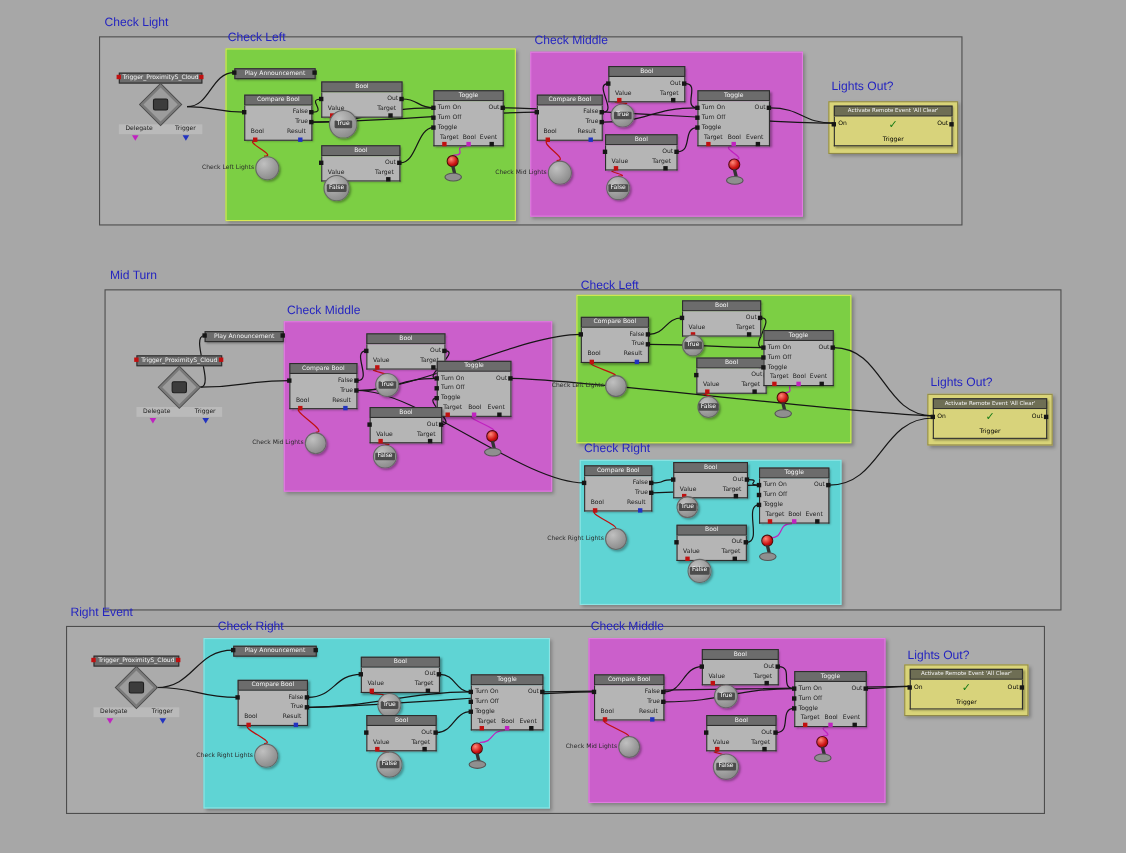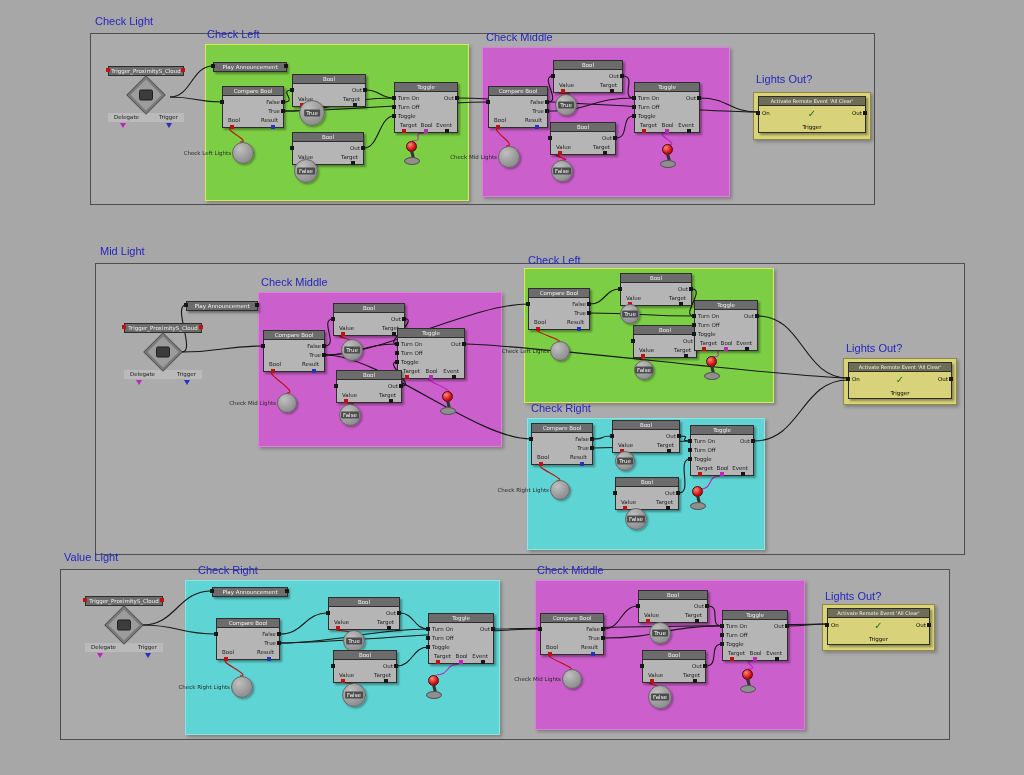--- a/index.html
+++ b/index.html
@@ -122,31 +122,31 @@
     </svg>
 <div class="section-frame" style="left: 90px; top: 33px; width: 785px; height: 172px;"></div>
     <div class="sec-label" style="left: 95px; top: 15px; color: rgb(37, 37, 192);">Check Light</div>
     <div class="group" style="left: 205px; top: 44px; width: 264px; height: 157px; background: rgb(124, 207, 68); border-color: rgb(217, 234, 84);"></div>
     <div class="grp-label" style="left: 207px; top: 28px; color: rgb(37, 37, 192);">Check Left</div>
     <div class="group" style="left: 482px; top: 47px; width: 248px; height: 150px; background: rgb(203, 95, 203); border-color: rgb(224, 124, 224);"></div>
     <div class="grp-label" style="left: 486px; top: 31px; color: rgb(37, 37, 192);">Check Middle</div>
     <div class="group" style="left: 753px; top: 92px; width: 118px; height: 48px; background: rgb(217, 212, 120); border-color: rgb(143, 136, 74);"></div>
     <div class="grp-label" style="left: 756px; top: 73px; color: rgb(37, 37, 192);">Lights Out?</div>
     <div class="section-frame" style="left: 95px; top: 263px; width: 870px; height: 292px;"></div>
-    <div class="sec-label" style="left: 100px; top: 245px; color: rgb(37, 37, 192);">Mid Light</div>
+    <div class="sec-label" style="left: 100px; top: 245px; color: rgb(37, 37, 192);">Mid Turn</div>
     <div class="group" style="left: 258px; top: 292px; width: 244px; height: 155px; background: rgb(203, 95, 203); border-color: rgb(224, 124, 224);"></div>
     <div class="grp-label" style="left: 261px; top: 276px; color: rgb(37, 37, 192);">Check Middle</div>
     <div class="group" style="left: 524px; top: 268px; width: 250px; height: 135px; background: rgb(124, 207, 68); border-color: rgb(217, 234, 84);"></div>
     <div class="grp-label" style="left: 528px; top: 254px; color: rgb(37, 37, 192);">Check Left</div>
     <div class="group" style="left: 527px; top: 418px; width: 238px; height: 132px; background: rgb(95, 212, 212); border-color: rgb(140, 228, 228);"></div>
     <div class="grp-label" style="left: 531px; top: 402px; color: rgb(37, 37, 192);">Check Right</div>
     <div class="group" style="left: 843px; top: 358px; width: 114px; height: 47px; background: rgb(217, 212, 120); border-color: rgb(143, 136, 74);"></div>
     <div class="grp-label" style="left: 846px; top: 342px; color: rgb(37, 37, 192);">Lights Out?</div>
     <div class="section-frame" style="left: 60px; top: 569px; width: 890px; height: 171px;"></div>
-    <div class="sec-label" style="left: 64px; top: 551px; color: rgb(37, 37, 192);">Value Light</div>
+    <div class="sec-label" style="left: 64px; top: 551px; color: rgb(37, 37, 192);">Right Event</div>
     <div class="group" style="left: 185px; top: 580px; width: 315px; height: 155px; background: rgb(95, 212, 212); border-color: rgb(140, 228, 228);"></div>
     <div class="grp-label" style="left: 198px; top: 564px; color: rgb(37, 37, 192);">Check Right</div>
     <div class="group" style="left: 535px; top: 580px; width: 270px; height: 150px; background: rgb(203, 95, 203); border-color: rgb(224, 124, 224);"></div>
     <div class="grp-label" style="left: 537px; top: 564px; color: rgb(37, 37, 192);">Check Middle</div>
     <div class="group" style="left: 822px; top: 604px; width: 113px; height: 47px; background: rgb(217, 212, 120); border-color: rgb(143, 136, 74);"></div>
     <div class="grp-label" style="left: 825px; top: 590px; color: rgb(37, 37, 192);">Lights Out?</div>
     <div class="node trigger" style="left: 108px; top: 66px; width: 76px;">
       <div class="nhead">Trigger_ProximityS_Cloud</div>
       <div class="diamond">
         <div class="thumb"></div>

